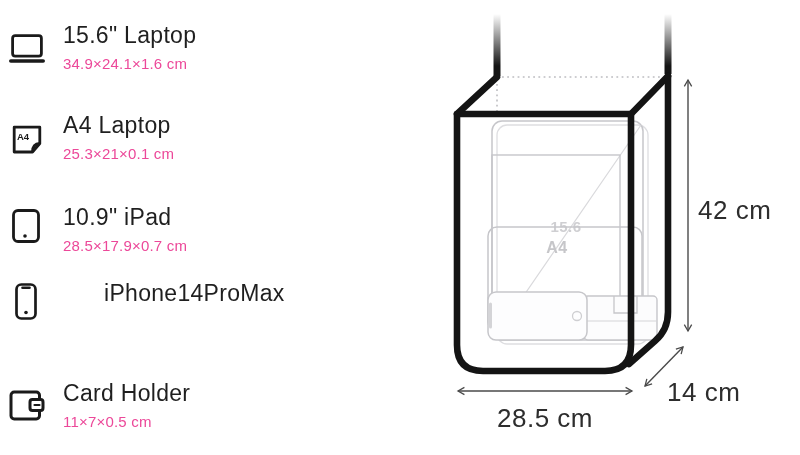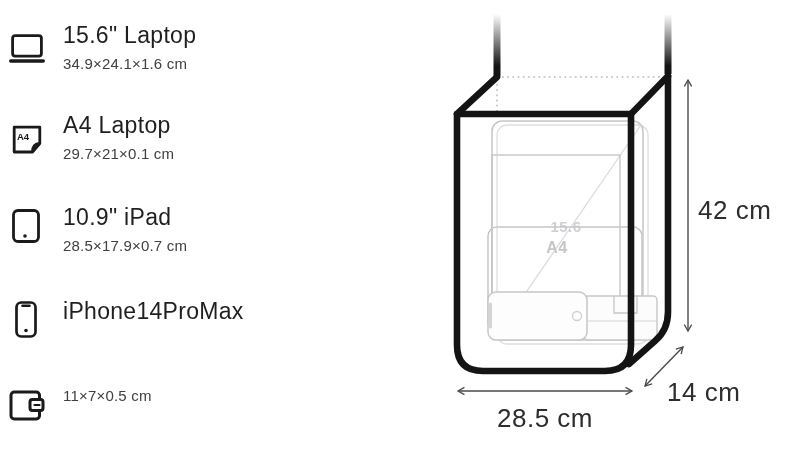--- a/index.html
+++ b/index.html
@@ -4,21 +4,21 @@
 <style>
   html,body{margin:0;padding:0;background:#fff;}
   .canvas{
     position:relative;width:800px;height:455px;background:#ffffff;overflow:hidden;
     font-family:"Liberation Sans",sans-serif;
   }
   .item{position:absolute;left:0;width:430px;}
   .item-icon{position:absolute;}
   .item-text{margin-left:63px;}
   .item-title{font-size:23px;line-height:26px;color:#1f1f1f;letter-spacing:.3px;}
-  .item-dims{font-size:15px;line-height:18px;color:#404040;margin-top:7px;letter-spacing:.2px;}
+  .item-dims{font-size:15px;line-height:18px;color:#ec4899;margin-top:7px;letter-spacing:.2px;}
   .diagram{position:absolute;left:0;top:0;}
   .dim-label{font-size:26px;fill:#2d2d2d;letter-spacing:.5px;}
   .ghost-label{font-weight:700;letter-spacing:.5px;}
 </style>
 </head>
 <body>
 
 <div class="canvas">
 
   <div class="item" style="top:22px;">
@@ -33,53 +33,54 @@
   </div>
 
   <div class="item" style="top:112px;">
     <svg class="item-icon" style="left:11px;top:13px;" width="32" height="31" viewBox="0 0 32 31">
       <path d="M3.2,2.2 H28.8 V18.5 L21.5,27 H3.2 Z" fill="none" stroke="#1a1a1a" stroke-width="2.8" stroke-linejoin="round"></path>
       <path d="M28.8,18.5 Q21.5,18.8 21.5,27" fill="none" stroke="#1a1a1a" stroke-width="2.8" stroke-linejoin="round"></path>
       <text x="6" y="14.5" font-size="9.5" font-weight="700" fill="#1a1a1a">A4</text>
     </svg>
     <div class="item-text">
       <div class="item-title">A4 Laptop</div>
-      <div class="item-dims">29.7×21×0.1 cm</div>
+      <div class="item-dims">25.3×21×0.1 cm</div>
     </div>
   </div>
 
   <div class="item" style="top:204px;">
     <svg class="item-icon" style="left:12px;top:5px;" width="28" height="34" viewBox="0 0 28 34">
       <rect x="1.5" y="1.5" width="25" height="31" rx="4.5" fill="none" stroke="#1a1a1a" stroke-width="2.8"></rect>
       <circle cx="13" cy="27" r="1.8" fill="#1a1a1a"></circle>
     </svg>
     <div class="item-text">
       <div class="item-title">10.9" iPad</div>
       <div class="item-dims">28.5×17.9×0.7 cm</div>
     </div>
   </div>
 
-  <div class="item" style="top:298px;">
+  <div class="item" style="top:280px;padding-left:41px;">
     <svg class="item-icon" style="left:15px;top:3px;" width="22" height="37" viewBox="0 0 22 37">
       <rect x="1.5" y="1.5" width="19" height="34" rx="4.8" fill="none" stroke="#1a1a1a" stroke-width="2.7"></rect>
       <line x1="7.5" y1="4.8" x2="14.5" y2="4.8" stroke="#1a1a1a" stroke-width="2.6" stroke-linecap="round"></line>
       <circle cx="11" cy="29.5" r="1.8" fill="#1a1a1a"></circle>
     </svg>
     <div class="item-text">
       <div class="item-title">iPhone14ProMax</div>
     </div>
   </div>
 
   <div class="item" style="top:380px;">
     <svg class="item-icon" style="left:9px;top:9px;" width="36" height="33" viewBox="0 0 36 33">
       <rect x="2" y="3" width="28.5" height="27" rx="3.2" fill="none" stroke="#1a1a1a" stroke-width="3"></rect>
       <rect x="21" y="10.5" width="13" height="11" rx="2.4" fill="#ffffff" stroke="#1a1a1a" stroke-width="3"></rect>
       <line x1="25.5" y1="16" x2="30.5" y2="16" stroke="#1a1a1a" stroke-width="2.2" stroke-linecap="round"></line>
     </svg>
     <div class="item-text">
+      <div class="item-title">Card Holder</div>
       <div class="item-dims">11×7×0.5 cm</div>
     </div>
   </div>
 
   <svg class="diagram" width="800" height="455" viewBox="0 0 800 455">
     <defs>
       <linearGradient id="strapFade" x1="0" y1="14" x2="0" y2="66" gradientUnits="userSpaceOnUse">
         <stop offset="0" stop-color="#141414" stop-opacity="0"></stop>
         <stop offset="1" stop-color="#141414" stop-opacity="1"></stop>
       </linearGradient>

